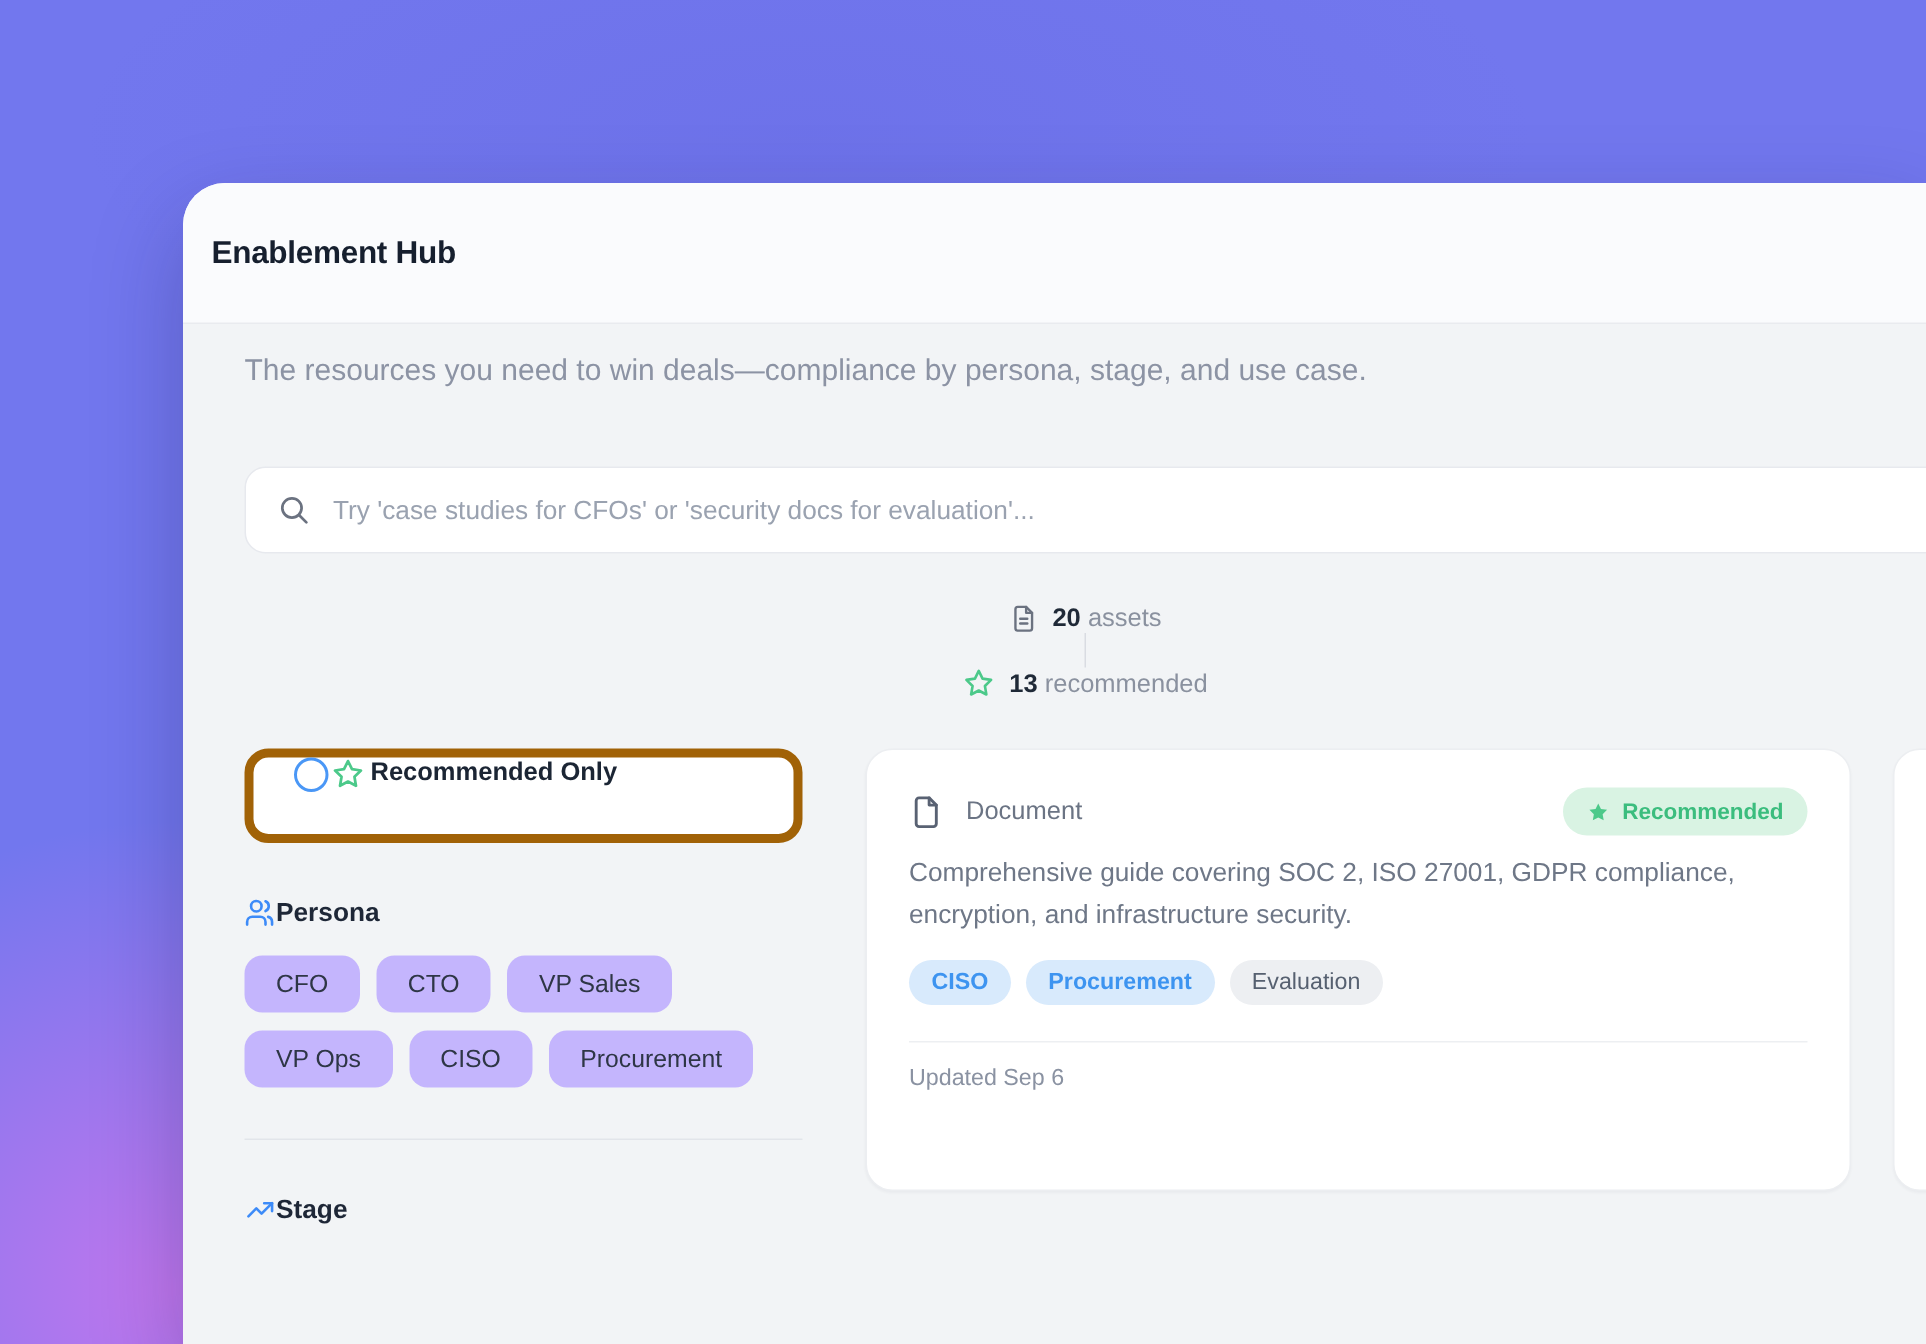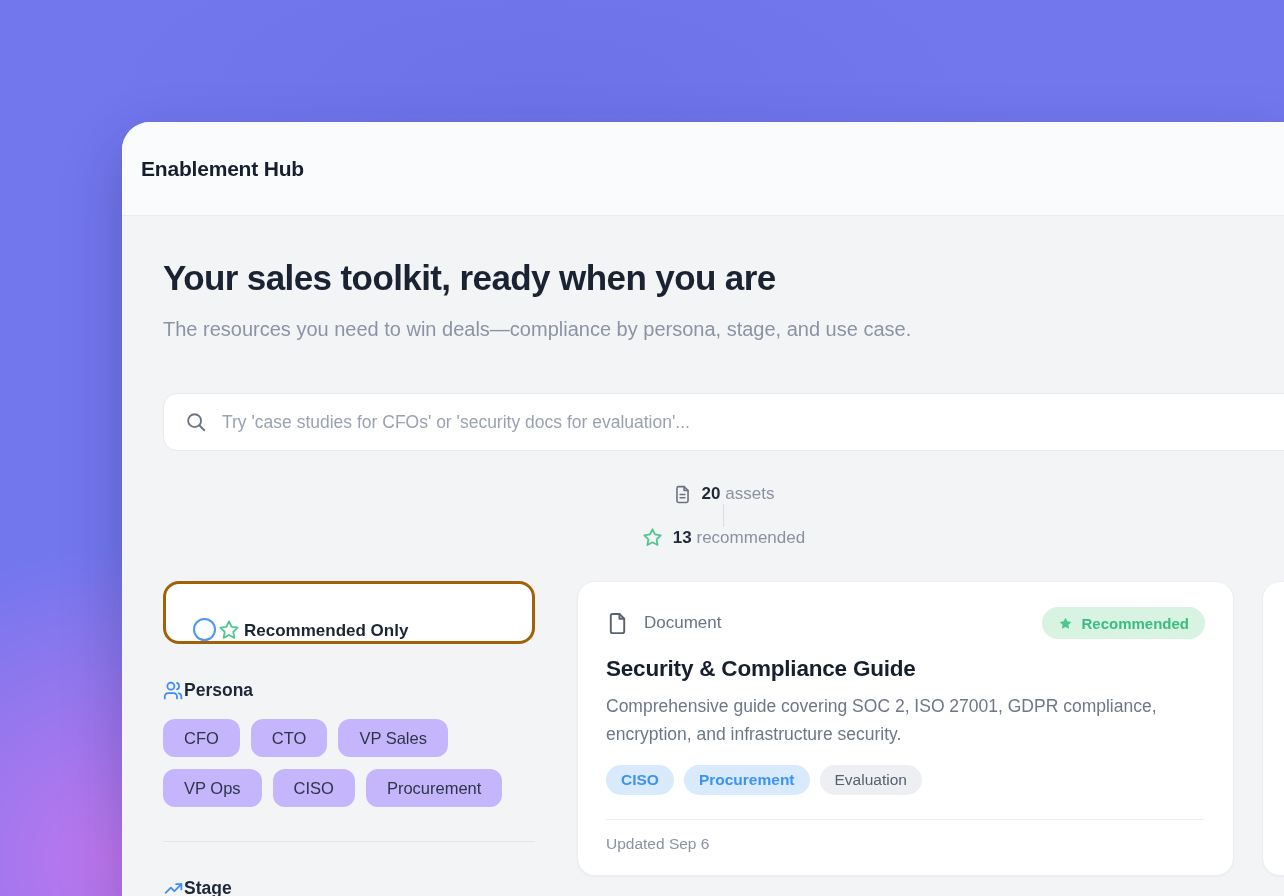--- a/index.html
+++ b/index.html
@@ -36,22 +36,22 @@
   }
   .search-bar input::placeholder{ color:#9aa2b0; }
   .stats-row{ margin-top:33px; display:flex; align-items:center; font-size:17px; color:#8a919f;flex-direction:column; }
   .stat{ display:flex; align-items:center; gap:10px; }
   .stat b{ color:#1f2937; font-weight:700; }
   .stat-divider{ width:1px; height:23px; background:#d9dce2; margin:0 30px; }
   .content-row{ margin-top:33px; display:flex; }
   
   .sidebar{ width:372px; flex:0 0 372px; }
   .filter-card{
-    height:63px; background:#fff; border:3px solid #a16207; border-radius:16px;
-    display:flex; align-items:flex-end; padding:0 27px; gap:2px; cursor:pointer;
+    height:63px; background:#fff; border:6px solid #a16207; border-radius:16px;
+    display:flex; align-items:flex-start; padding:0 27px; gap:2px; cursor:pointer;
   }
   .radio-circle{ width:23px; height:23px; border-radius:50%; border:2.5px solid #4a97f6; flex:0 0 auto; }
   .filter-card .label{ font-size:17px; font-weight:600; color:#1b2534; margin-left:2px; }
   .section-head{ margin-top:36px; display:flex; align-items:center; }
   .section-head .label{ font-size:17.5px; font-weight:700; color:#1e2737; }
   .pill-wrap{ margin-top:18px; display:flex; flex-wrap:wrap; gap:12px 11px; width:372px; }
   .pill{
     height:38px; border-radius:12px; background:#c4b5fd; border:none; cursor:pointer;
     display:inline-flex; align-items:center; padding:0 21px;
     font-size:16.5px; color:#2e3646; font-weight:500; font-family:inherit;
@@ -89,21 +89,20 @@
 <div class="page-bg"></div>
 
 <div class="panel">
 
   <div class="panel-header">
     <div class="app-title">Enablement Hub</div>
   </div>
 
   <div class="panel-body">
 
-    <h1 class="hero-title">Your sales toolkit, ready when you are</h1>
     <p class="hero-sub">The resources you need to win deals—compliance by persona, stage, and use case.</p>
 
     <div class="search-bar">
       <span>
         <svg width="22" height="22" viewBox="0 0 24 24" fill="none" stroke="#6b7280" stroke-width="2" stroke-linecap="round">
           <circle cx="10.5" cy="10.5" r="7"></circle>
             <line x1="15.8" y1="15.8" x2="21" y2="21"></line>
         </svg>
       </span>
       <input type="text" placeholder="Try 'case studies for CFOs' or 'security docs for evaluation'..." style="">
@@ -196,21 +195,20 @@
             <span class="type-label">Document</span>
             <span class="badge">
               <span>
                 <svg width="15" height="15" viewBox="0 0 24 24" fill="#4cc98a">
                   <path d="M12 2.6l2.9 5.9 6.5.95-4.7 4.6 1.1 6.5L12 17.5l-5.8 3.05 1.1-6.5-4.7-4.6 6.5-.95z"></path>
                 </svg>
               </span>
               <span class="label">Recommended</span>
             </span>
           </div>
-          <div class="card-title">Security &amp; Compliance Guide</div>
           <div class="card-desc">Comprehensive guide covering SOC 2, ISO 27001, GDPR compliance, encryption, and infrastructure security.</div>
           <div class="card-tags">
             <span class="tag blue">CISO</span>
             <span class="tag blue">Procurement</span>
             <span class="tag gray">Evaluation</span>
           </div>
           <div class="card-divider"></div>
           <div class="card-updated">Updated Sep 6</div>
         </div>
 

